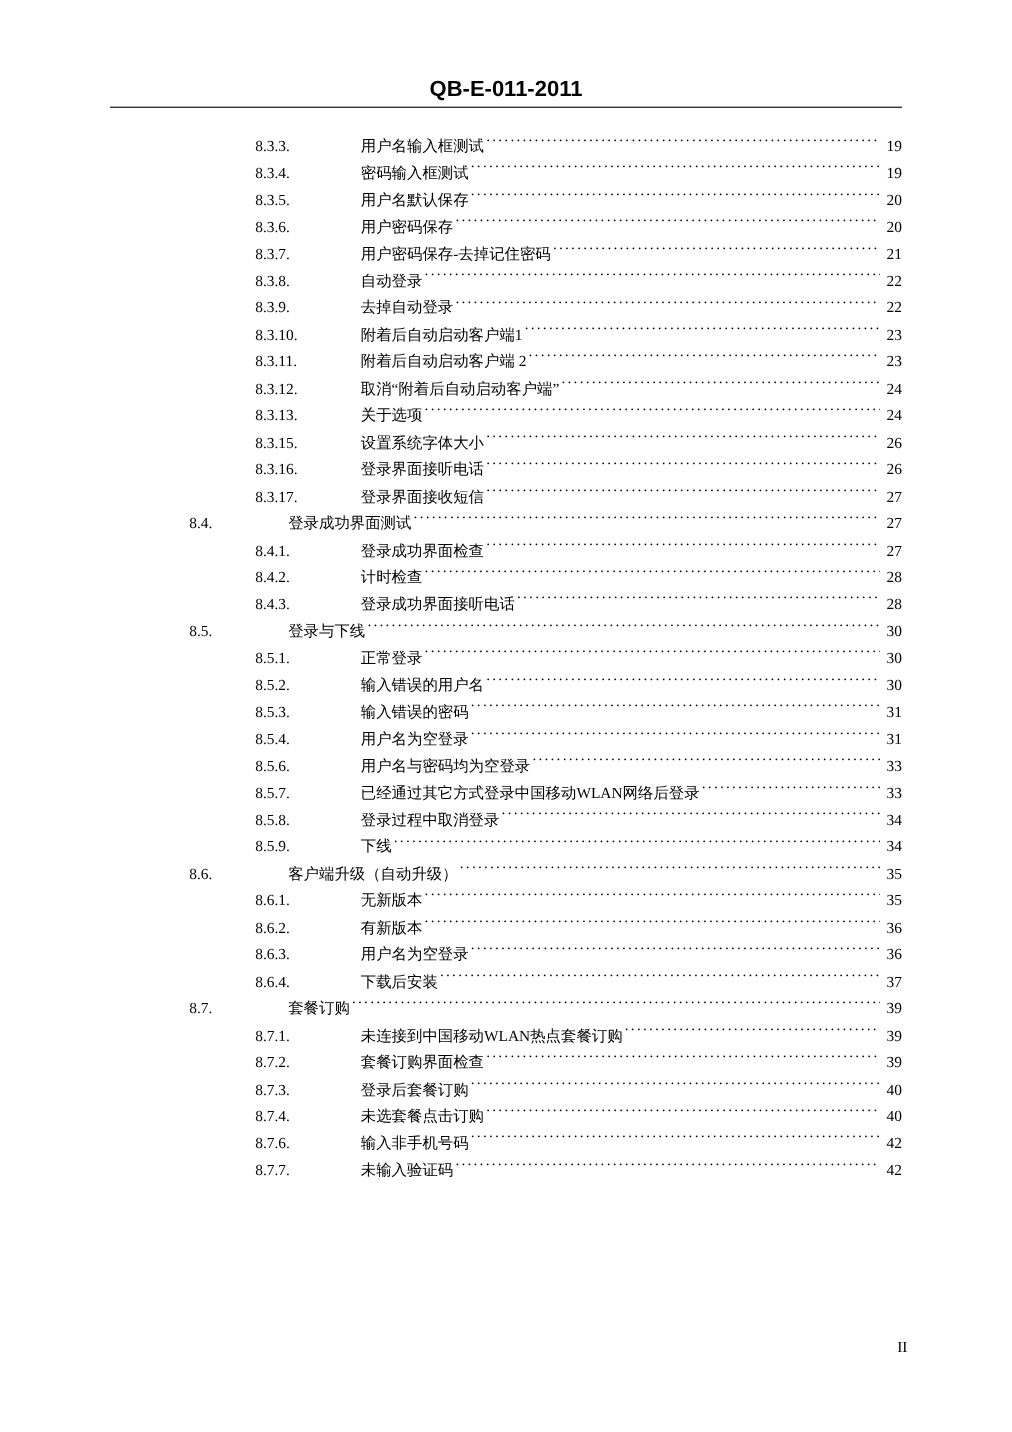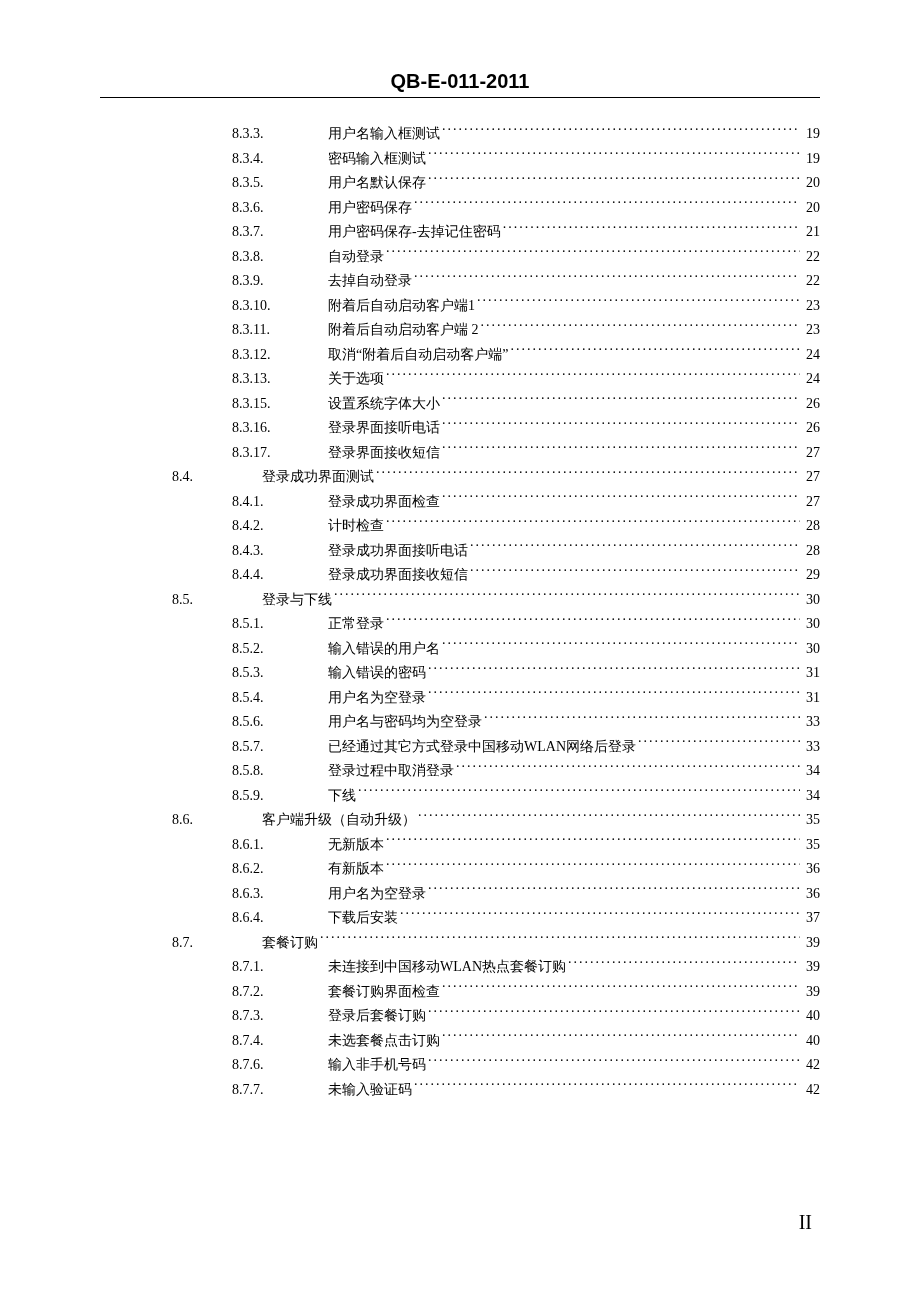--- a/index.html
+++ b/index.html
@@ -70,24 +70,24 @@
       color: #000;
       font-family: SimSun, serif;
     }
     .toc-page {
       flex: 0 0 auto;
       min-width: 18px;
       text-align: right;
     }
     .page-num {
       position: absolute;
-      right: 108px;
+      right: 95px;
       bottom: 68px;
       font-family: "Times New Roman", serif;
-      font-size: 20px;
+      font-size: 14px;
     }
   </style>
 </head>
 <body>
 
 <div class="page">
   <div class="header-title">QB-E-011-2011</div>
   <hr class="header-rule">
   <div class="toc" id="toc">
       <div class="toc-row lvl3">
@@ -191,26 +191,20 @@
         <span class="toc-text">计时检查</span>
         <span class="toc-dots"></span>
         <span class="toc-page">28</span>
       </div>
       <div class="toc-row lvl3">
         <span class="toc-num-col">8.4.3.</span>
         <span class="toc-text">登录成功界面接听电话</span>
         <span class="toc-dots"></span>
         <span class="toc-page">28</span>
       </div>
-      <div class="toc-row lvl3">
-        <span class="toc-num-col">8.4.4.</span>
-        <span class="toc-text">登录成功界面接收短信</span>
-        <span class="toc-dots"></span>
-        <span class="toc-page">29</span>
-      </div>
       <div class="toc-row lvl2">
         <span class="toc-num-col">8.5.</span>
         <span class="toc-text">登录与下线</span>
         <span class="toc-dots"></span>
         <span class="toc-page">30</span>
       </div>
       <div class="toc-row lvl3">
         <span class="toc-num-col">8.5.1.</span>
         <span class="toc-text">正常登录</span>
         <span class="toc-dots"></span>

